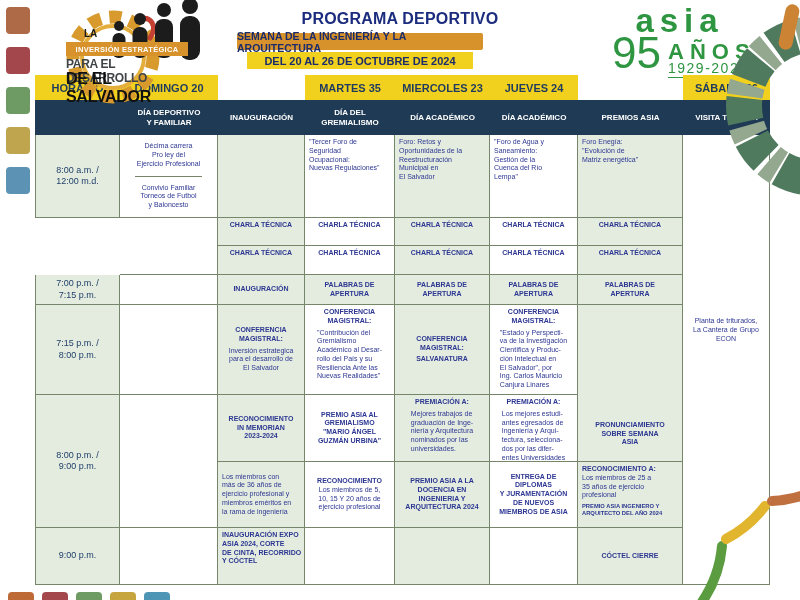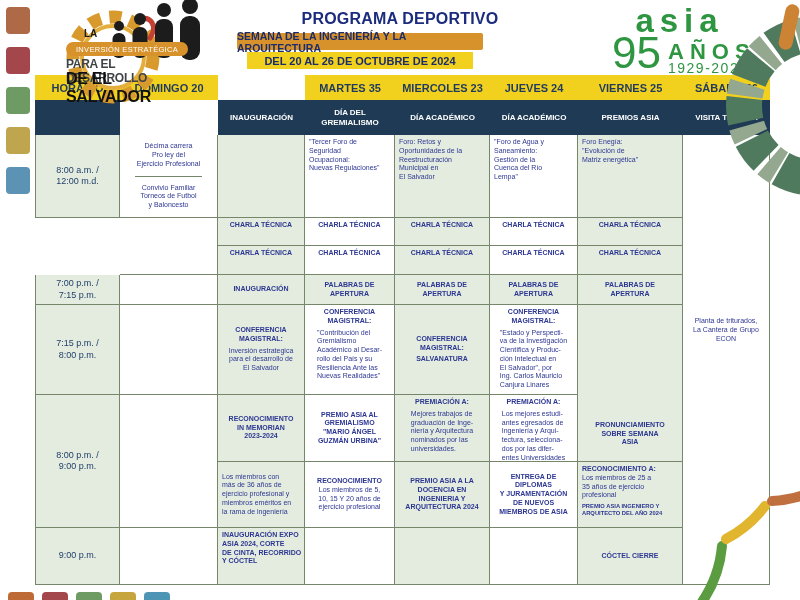--- a/index.html
+++ b/index.html
@@ -12,21 +12,21 @@
 
   
   .sq{position:absolute;border-radius:4px;}
   .sq.v{left:6px;width:24px;height:27px;}
   .sq.h{top:592px;width:26px;height:12px;border-radius:4px 4px 0 0;}
 
   
   .hdr-el{position:absolute;}
   .la{left:84px;top:28px;font-size:10px;font-weight:700;color:#1c1c1c;}
   .banner{left:66px;top:42px;width:122px;height:14px;background:var(--orange);
-          color:#fff;font-size:7.5px;font-weight:400;display:flex;align-items:center;justify-content:center;letter-spacing:.3px;border-radius:7px;}
+          color:#fff;font-size:7.5px;font-weight:700;display:flex;align-items:center;justify-content:center;letter-spacing:.3px;}
   .para{left:66px;top:57px;width:128px;font-size:12px;font-weight:700;color:#3f4345;letter-spacing:-.3px;}
   .deel{left:66px;top:70px;width:132px;font-size:16px;font-weight:900;color:#101010;letter-spacing:-.3px;}
 
   
   .title{left:290px;top:10px;width:220px;text-align:center;font-size:16px;font-weight:800;color:#1B2C7F;letter-spacing:.2px;}
   .band-o{left:237px;top:33px;width:246px;height:17px;background:var(--orange);border-radius:2px;
           color:#1B2C6B;font-size:10.5px;font-weight:700;display:flex;align-items:center;justify-content:center;}
   .band-y{left:247px;top:52px;width:226px;height:17px;background:var(--yellow);
           color:#1B2C6B;font-size:11px;font-weight:700;display:flex;align-items:center;justify-content:center;}
 
@@ -108,24 +108,25 @@
   <div class="hdr-el anios" style="position:absolute">AÑOS</div>
   <div class="hdr-el range" style="position:absolute">1929-2024</div>
 
   <div class="grid">
 
     <div class="day" style="grid-area:1/1">HORARIO</div>
     <div class="day" style="grid-area:1/2">DOMINGO 20</div>
     <div class="day" style="grid-area:1/4">MARTES 35</div>
     <div class="day" style="grid-area:1/5">MIERCOLES 23</div>
     <div class="day" style="grid-area:1/6">JUEVES 24</div>
-    <div class="day" style="grid-area:1/7">VIERNES 25</div>
     <div class="day" style="grid-area:1/8">SÁBADO 26</div>
 
     <div class="cat" style="grid-area:2/1"></div>
+    <div class="cat" style="grid-area:2/2">DÍA DEPORTIVO
+Y FAMILIAR</div>
     <div class="cat" style="grid-area:2/3">INAUGURACIÓN</div>
     <div class="cat" style="grid-area:2/4">DÍA DEL
 GREMIALISMO</div>
     <div class="cat" style="grid-area:2/5">DÍA ACADÉMICO</div>
     <div class="cat" style="grid-area:2/6">DÍA ACADÉMICO</div>
     <div class="cat" style="grid-area:2/7">PREMIOS ASIA</div>
     <div class="cat" style="grid-area:2/8">VISITA TÉCNICA</div>
 
     <div class="bcell green bl time" style="grid-area:3/1">8:00 a.m. /
 12:00 m.d.</div>

